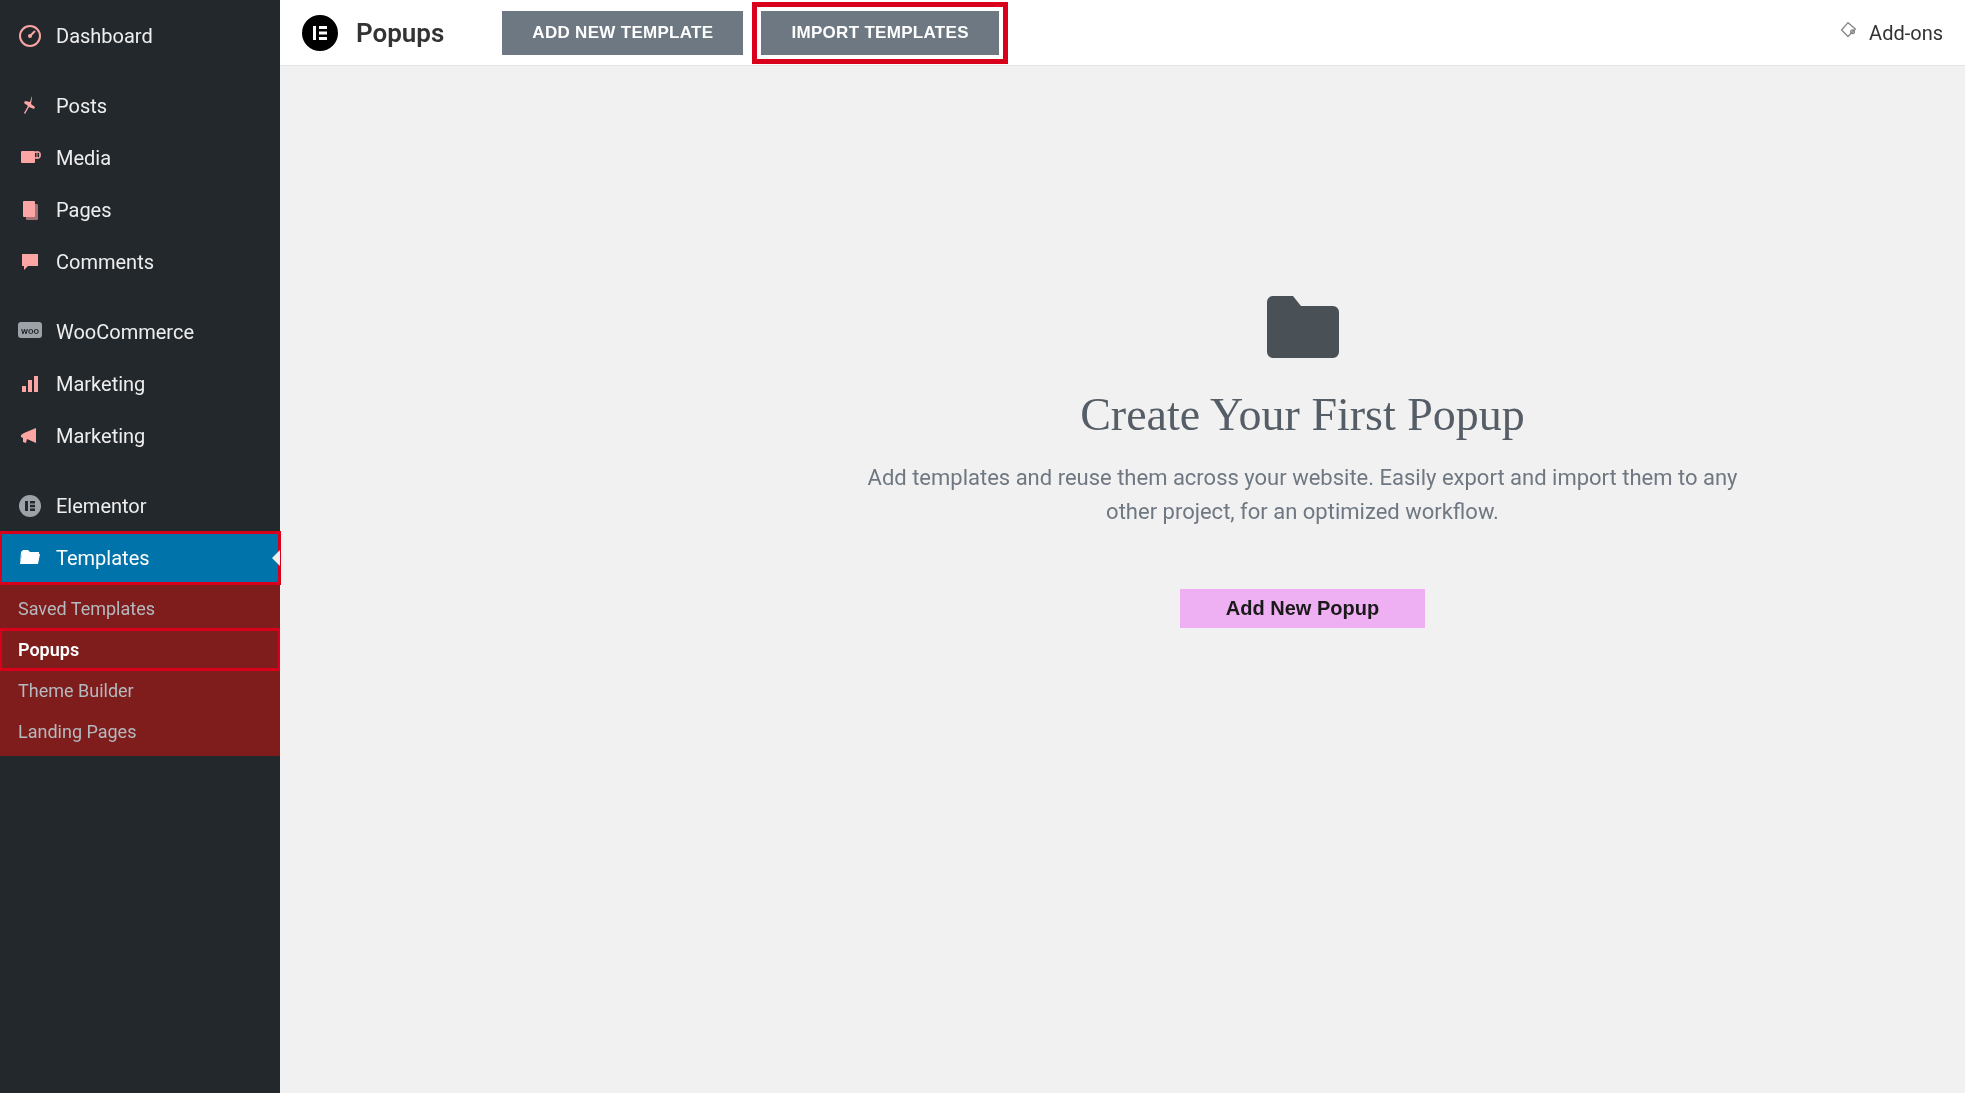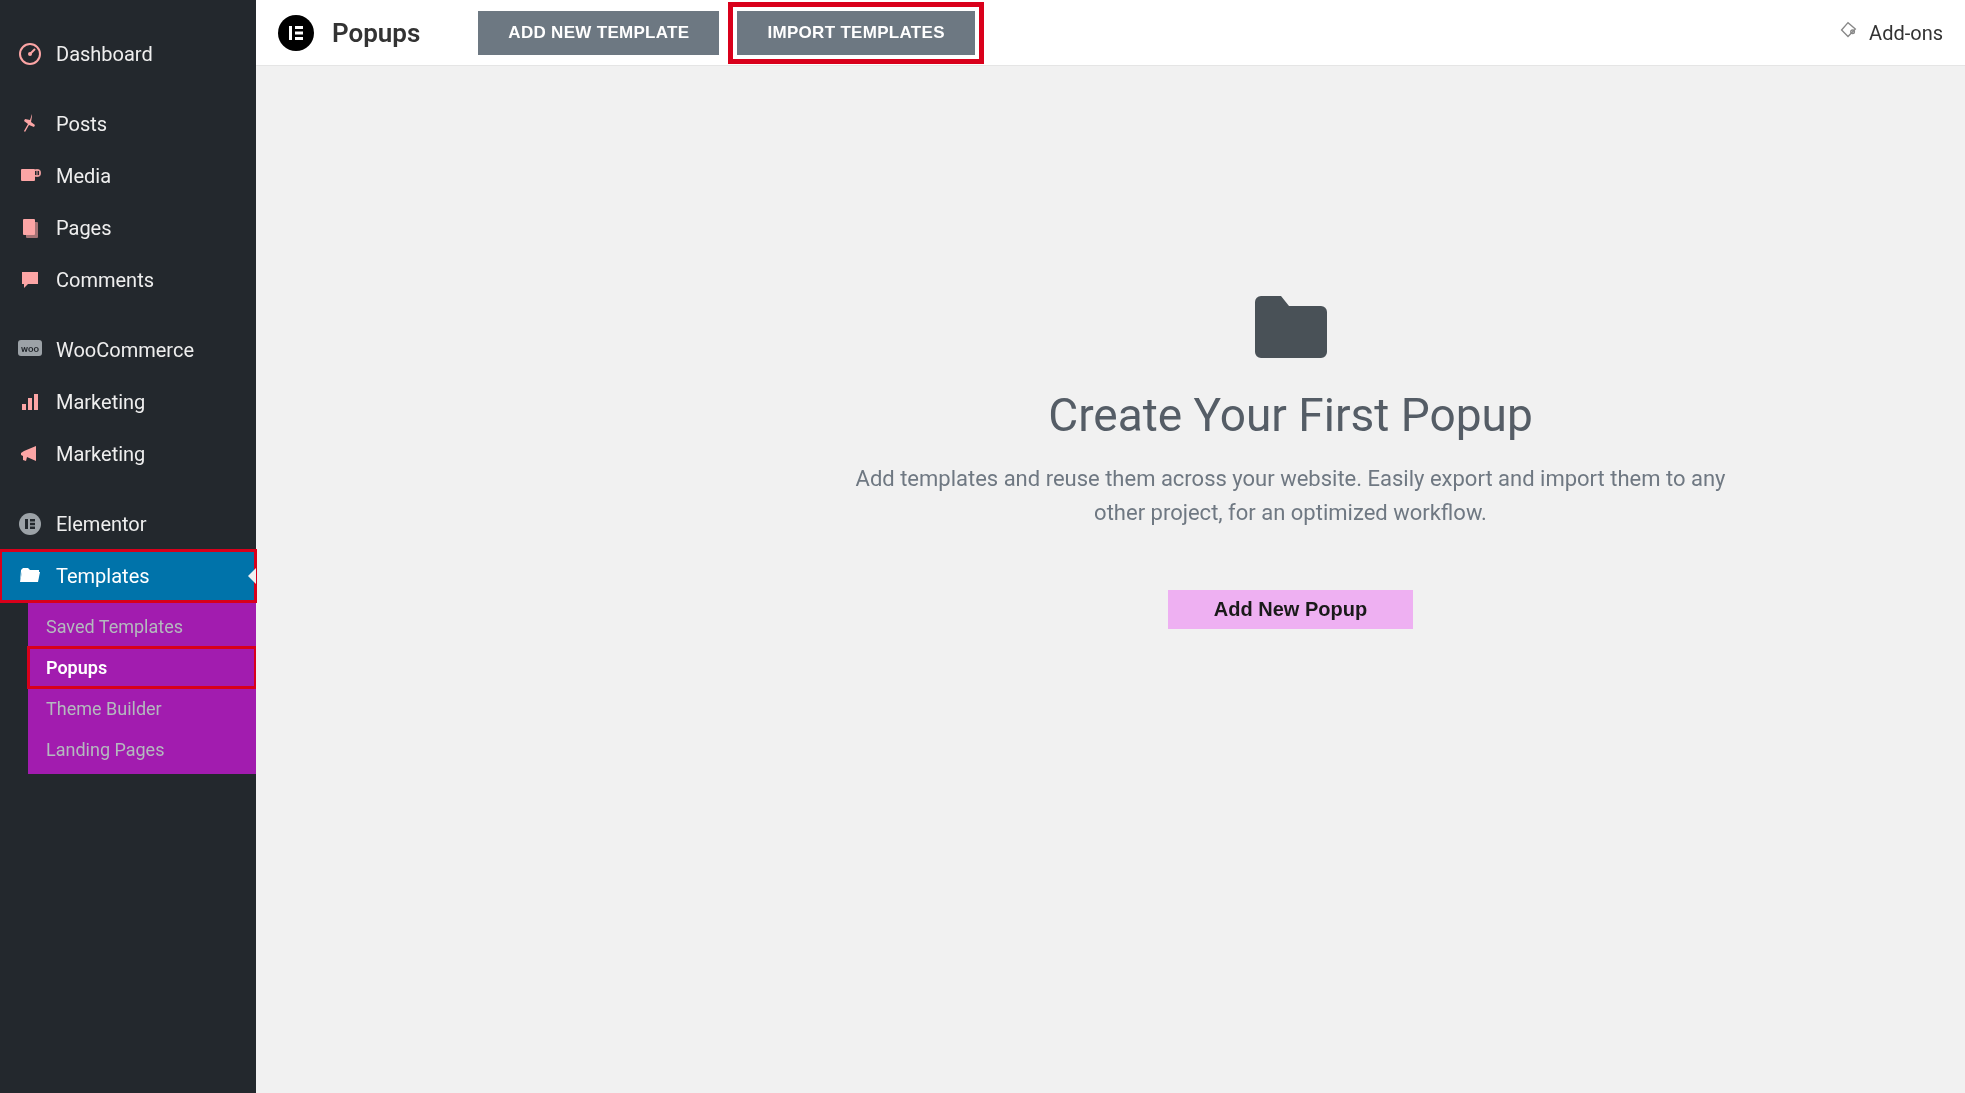--- a/index.html
+++ b/index.html
@@ -5,25 +5,25 @@
     * { margin: 0; padding: 0; box-sizing: border-box; }
     body {
       font-family: -apple-system, BlinkMacSystemFont, "Segoe UI", Roboto, sans-serif;
       background: #f1f1f1;
       width: 1965px;
       height: 1093px;
       overflow: hidden;
       display: flex;
     }
     .sidebar {
-      width: 256px;
+      width: 280px;
       background: #23282d;
       height: 100%;
       flex-shrink: 0;
-      padding-top: 28px;
+      padding-top: 10px;
     }
     .sidebar-item {
       display: flex;
       align-items: center;
       padding: 12px 16px;
       color: #eee;
       cursor: pointer;
       font-size: 20px;
     }
     .sidebar-item .icon {
@@ -48,23 +48,22 @@
       top: 50%;
       transform: translateY(-50%);
       border: 8px solid transparent;
       border-right-color: #f1f1f1;
     }
     .sidebar-item.highlighted {
       outline: 3px solid #d9001b;
       outline-offset: -2px;
     }
     .sidebar-sub {
-      background: #a21caf;
+      background: #7f1d1d;
       padding: 4px 0;
-      margin-left: 28px;
     }
     .sidebar-sub-item {
       padding: 10px 18px;
       color: #b4b9be;
       cursor: pointer;
       font-size: 18px;
     }
     .sidebar-sub-item.active { color: #fff; font-weight: 600; }
     .sidebar-sub-item.highlighted {
       outline: 3px solid #d9001b;
@@ -143,20 +142,21 @@
     .hero-icon {
       display: flex;
       justify-content: center;
       margin-bottom: 30px;
     }
     .hero-title {
       font-size: 46px;
       font-weight: 400;
       color: #555d66;
       margin-bottom: 20px;
+      font-family: Liberation Serif, serif;
     }
     .hero-desc {
       font-size: 22px;
       color: #6f7882;
       line-height: 1.55;
       margin-bottom: 60px;
     }
     .hero-btn {
       background: #eeb0f2;
       color: #1a1a1a;

